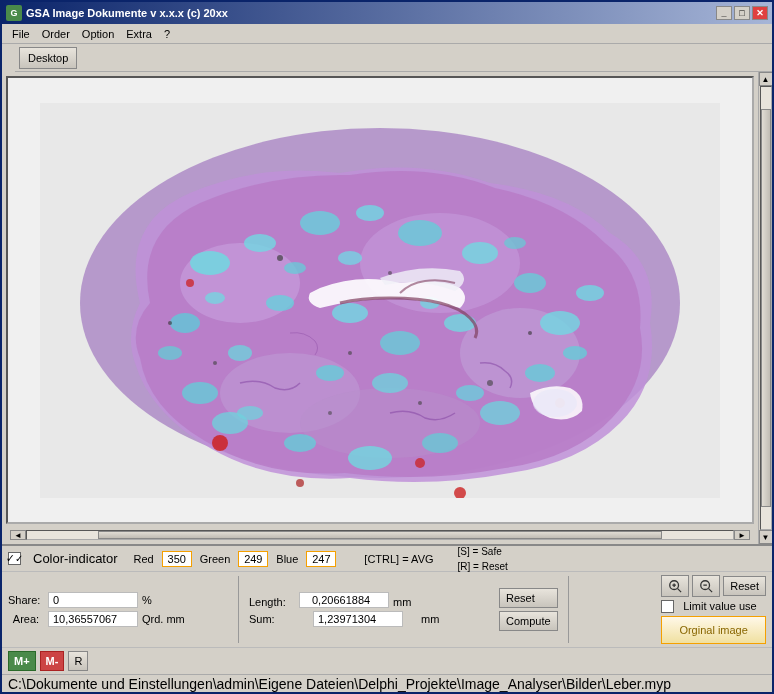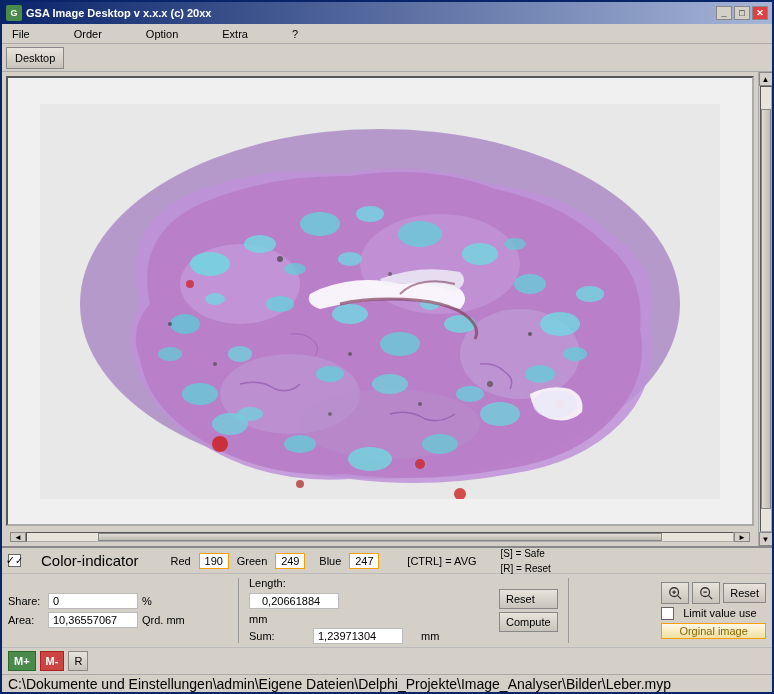--- a/index.html
+++ b/index.html
@@ -79,38 +79,38 @@
     .title-btn.close { background: #e04040; color: white; }
 
     .menu-bar {
       background: #d4d0c8;
       height: 20px;
       display: flex;
       align-items: center;
       padding: 0 4px;
       border-bottom: 1px solid #aaa;
       flex-shrink: 0;
-      gap: 32px;
     }
 
     .menu-item {
       padding: 2px 6px;
       cursor: pointer;
       font-size: 11px;
     }
 
     .toolbar {
       background: #d4d0c8;
       height: 28px;
       display: flex;
       align-items: center;
       padding: 2px 4px;
       gap: 4px;
       border-bottom: 1px solid #aaa;
       flex-shrink: 0;
+      margin-left: 13px;
     }
 
     .toolbar-btn {
       border: 1px solid #888;
       background: linear-gradient(to bottom, #e8e4dc, #c8c4bc);
       padding: 2px 8px;
       height: 22px;
       cursor: pointer;
       font-size: 11px;
       display: flex;
@@ -192,22 +192,22 @@
       cursor: pointer;
     }
 
     .checkbox.checked::after {
       content: '✓';
       font-size: 10px;
       color: #000;
     }
 
     .color-label {
-      font-size: 15px;
-      margin-left: 12px;
+      font-size: 13px;
+      margin-left: 4px;
     }
 
     .color-value-box {
       border: 1px solid #f5a000;
       background: white;
       padding: 1px 4px;
       width: 30px;
       font-size: 11px;
       text-align: center;
     }
@@ -275,21 +275,21 @@
     .limit-check-row {
       display: flex;
       align-items: flex-start;
       gap: 9px;
     }
 
     .original-btn {
       border: 1px solid #f5a000;
       background: linear-gradient(to bottom, #fff8e8, #f0e0a0);
       padding: 1px 6px;
-      height: 16px;
+      height: 28px;
       cursor: pointer;
       font-size: 11px;
       color: #886600;
     }
 
     .status-bar {
       background: #d4d0c8;
       border-top: 1px solid #aaa;
       padding: 2px 6px;
       font-size: 14px;
@@ -361,21 +361,21 @@
     }
   </style>
 </head>
 <body>
 
 <div class="window">
 
   <div class="title-bar">
     <div class="title-bar-left">
       <div class="title-icon">G</div>
-      <span class="title-text">GSA Image Desktop v x.x.x (c) 20xx</span>
+      <span class="title-text">GSA Image Dokumente v x.x.x (c) 20xx</span>
     </div>
     <div class="title-buttons">
       <div class="title-btn">_</div>
       <div class="title-btn">□</div>
       <div class="title-btn close">✕</div>
     </div>
   </div>
 
   <div class="menu-bar">
     <span class="menu-item">File</span>
@@ -501,52 +501,52 @@
         </div>
         <div class="v-scroll-btn">▼</div>
       </div>
     </div>
 
     <div class="bottom-panel">
 
       <div class="color-row">
         <div class="checkbox checked">✓</div>
         <span class="color-label">Color-indicator</span>
-        <span style="margin-left:24px; font-size:11px;">Red</span>
-        <span class="color-value-box">190</span>
+        <span style="margin-left:8px; font-size:11px;">Red</span>
+        <span class="color-value-box">350</span>
         <span style="font-size:11px;">Green</span>
         <span class="color-value-box">249</span>
-        <span style="font-size:11px;margin-left:6px;">Blue</span>
+        <span style="font-size:11px;">Blue</span>
         <span class="color-value-box">247</span>
         <span style="margin-left: 20px; font-size:11px;">[CTRL] = AVG</span>
         <div style="margin-left:16px; font-size:10px; line-height:1.5;">
           <div>[S] = Safe</div>
           <div>[R] = Reset</div>
         </div>
       </div>
 
       <div style="display:flex; padding: 3px 6px; gap: 10px; border-bottom:1px solid #bbb; align-items:center;">
 
         <div style="display:flex; flex-direction:column; gap:3px; min-width:220px;">
           <div style="display:flex; align-items:center; gap:4px;">
             <span style="font-size:11px; min-width:36px;">Share:</span>
             <span style="border:1px solid #bbb; background:white; padding:1px 4px; font-size:11px; min-width:90px; display:inline-block;">0</span>
             <span style="font-size:11px;">%</span>
           </div>
           <div style="display:flex; align-items:center; gap:4px;">
-            <span style="font-size:11px; min-width:36px;">Area:</span>
+            <span style="font-size:11px; min-width:36px;text-align:center;">Area:</span>
             <span style="border:1px solid #bbb; background:white; padding:1px 4px; font-size:11px; min-width:90px; display:inline-block;">10,36557067</span>
             <span style="font-size:11px;">Qrd. mm</span>
           </div>
         </div>
 
         <div style="width:1px; background:#999; align-self:stretch; margin:1px 0;"></div>
 
         <div style="display:flex; flex-direction:column; gap:3px; min-width:240px;">
-          <div style="display:flex; align-items:flex-start; gap:4px;flex-direction:column;">
+          <div style="display:flex; align-items:flex-end; gap:4px;">
             <span style="font-size:11px; min-width:46px;">Length:</span>
             <span style="border:1px solid #bbb; background:white; padding:1px 12px; font-size:11px; min-width:90px; display:inline-block;">0,20661884</span>
             <span style="font-size:11px;">mm</span>
           </div>
           <div style="display:flex; align-items:center; gap:18px;">
             <span style="font-size:11px; min-width:46px;">Sum:</span>
             <span style="border:1px solid #bbb; background:white; padding:1px 4px; font-size:11px; min-width:90px; display:inline-block;">1,23971304</span>
             <span style="font-size:11px;">mm</span>
           </div>
         </div>

